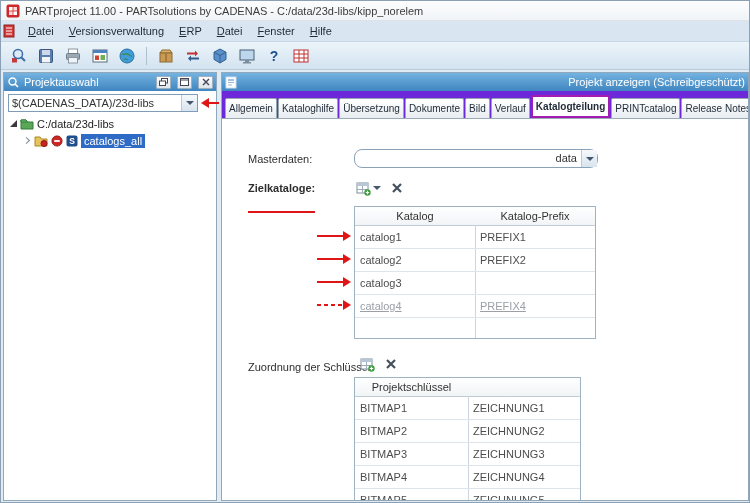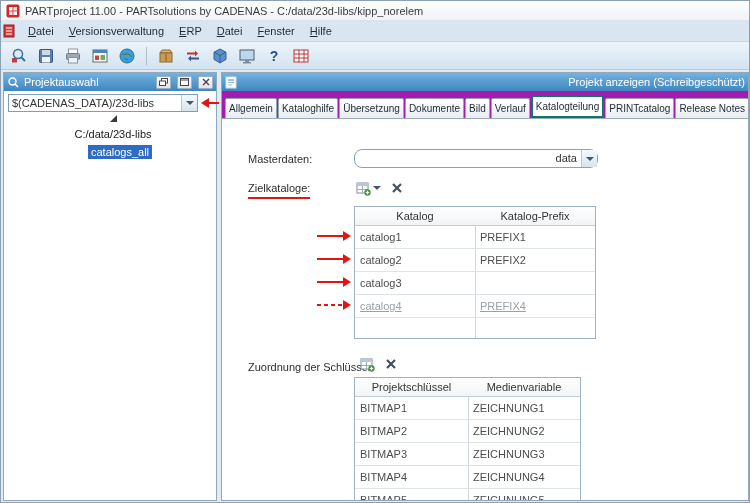--- a/index.html
+++ b/index.html
@@ -41,42 +41,42 @@
   
   #path-combo{ position:absolute; left:4px; top:21px; width:190px; height:18px;
     border:1px solid #7f9db9; background:#fff; display:flex;gap:8px; }
   #path-combo .combo-text{ flex:1; padding:2px 3px; white-space:nowrap; overflow:hidden; }
   .combo-arrow-btn{ width:16px; background:linear-gradient(#f5f9fc,#d8e4ee);
     border-left:1px solid #b9c9d6; display:flex; align-items:center; justify-content:center; }
   .caret-down{ width:0; height:0; border-left:4px solid transparent;
     border-right:4px solid transparent; border-top:4px solid #44576a; }
 
   #tree{ position:absolute; left:0; top:42px; right:0; }
-  .tree-row{ height:17px; display:flex; align-items:center; gap:3px;flex-direction:column; }
+  .tree-row{ height:17px; display:flex; align-items:center; gap:3px; }
   .tree-row.root{ padding-left:6px; }
   .tree-row.child{ padding-left:20px; }
   .expander-open{ width:0; height:0; border-bottom:7px solid #3a3a3a; border-left:7px solid transparent; }
   .chevron{ width:5px; height:5px; border-right:1.5px solid #7a8a99; border-bottom:1.5px solid #7a8a99;
     transform:rotate(-45deg); margin-right:2px; }
   .tree-label{ white-space:nowrap; color:#222; }
   .tree-label.selected{ background:#2d6bc4; color:#fff; padding:1px 3px; }
 
   
-  #tabs{ position:absolute; left:0; top:18px; right:0; height:28px; background:#a21caf;
+  #tabs{ position:absolute; left:0; top:18px; right:0; height:28px; background:#6d28d9;
     border-bottom:1px solid #9aaab8; display:flex; align-items:flex-end;
     padding:4px 2px 0 3px; overflow:hidden; }
   .tab{ flex-shrink:0; height:20px; display:flex; align-items:center; padding:0 3px;
     font-size:10px; white-space:nowrap; color:#1e2a36;
     background:linear-gradient(#ffffff,#e8edf1); border:1px solid #98a6b3; border-bottom:none;
     border-radius:2px 2px 0 0; margin-right:1px; }
-  .tab.active{ height:23px; background:#fff; border:2px solid #0f766e; font-weight:normal; }
+  .tab.active{ height:23px; background:#fff; border:2px solid #a21caf; font-weight:bold; }
 
   #content{ position:absolute; left:0; top:47px; right:0; bottom:0; background:#fff; }
   .form-label{ position:absolute; color:#2e2e2e; white-space:nowrap; }
-  .red-underline{ border-bottom:2px solid #e01616; padding-bottom:3px; }
+  .red-underline{ border-bottom:2px solid #e01616; padding-bottom:17px;font-weight:bold; }
 
   .select{ position:absolute; height:19px; border:1px solid #8aa2b8; background:#fff; display:flex; }
   .select .select-value{ flex:1; padding:2px 4px; white-space:nowrap; overflow:hidden; }
 
   .mini-toolbar{ position:absolute; display:flex; align-items:center; gap:6px; }
   .mini-btn{ height:20px; display:flex; align-items:center; justify-content:center; gap:2px; padding:0 2px; }
 
   .grid-table{ position:absolute; background:#fff; border:1px solid #9db3c4; overflow:hidden; }
   .vline{ position:absolute; top:0; bottom:0; width:1px; background:#cdd6de; }
   .thead{ display:flex; height:19px; background:linear-gradient(#ffffff,#f1f4f6);
@@ -382,21 +382,20 @@
           <svg width="12" height="12" viewBox="0 0 12 12">
             <path d="M2 2l8 8M10 2l-8 8" stroke="#44505c" stroke-width="2.2"></path>
           </svg>
         </div>
       </div>
 
       <div class="grid-table" style="left:132px; top:257px; width:227px; height:140px;">
         <span class="vline" style="left:113px;"></span>
         <div class="thead">
           <span class="th" style="width:113px;">Projektschlüssel</span>
-          <span class="th" style="flex:1;">Medienvariable</span>
         </div>
         <div class="trow">
           <span class="td" style="width:113px;">BITMAP1</span>
           <span class="td" style="flex:1;">ZEICHNUNG1</span>
         </div>
         <div class="trow">
           <span class="td" style="width:113px;">BITMAP2</span>
           <span class="td" style="flex:1;">ZEICHNUNG2</span>
         </div>
         <div class="trow">

